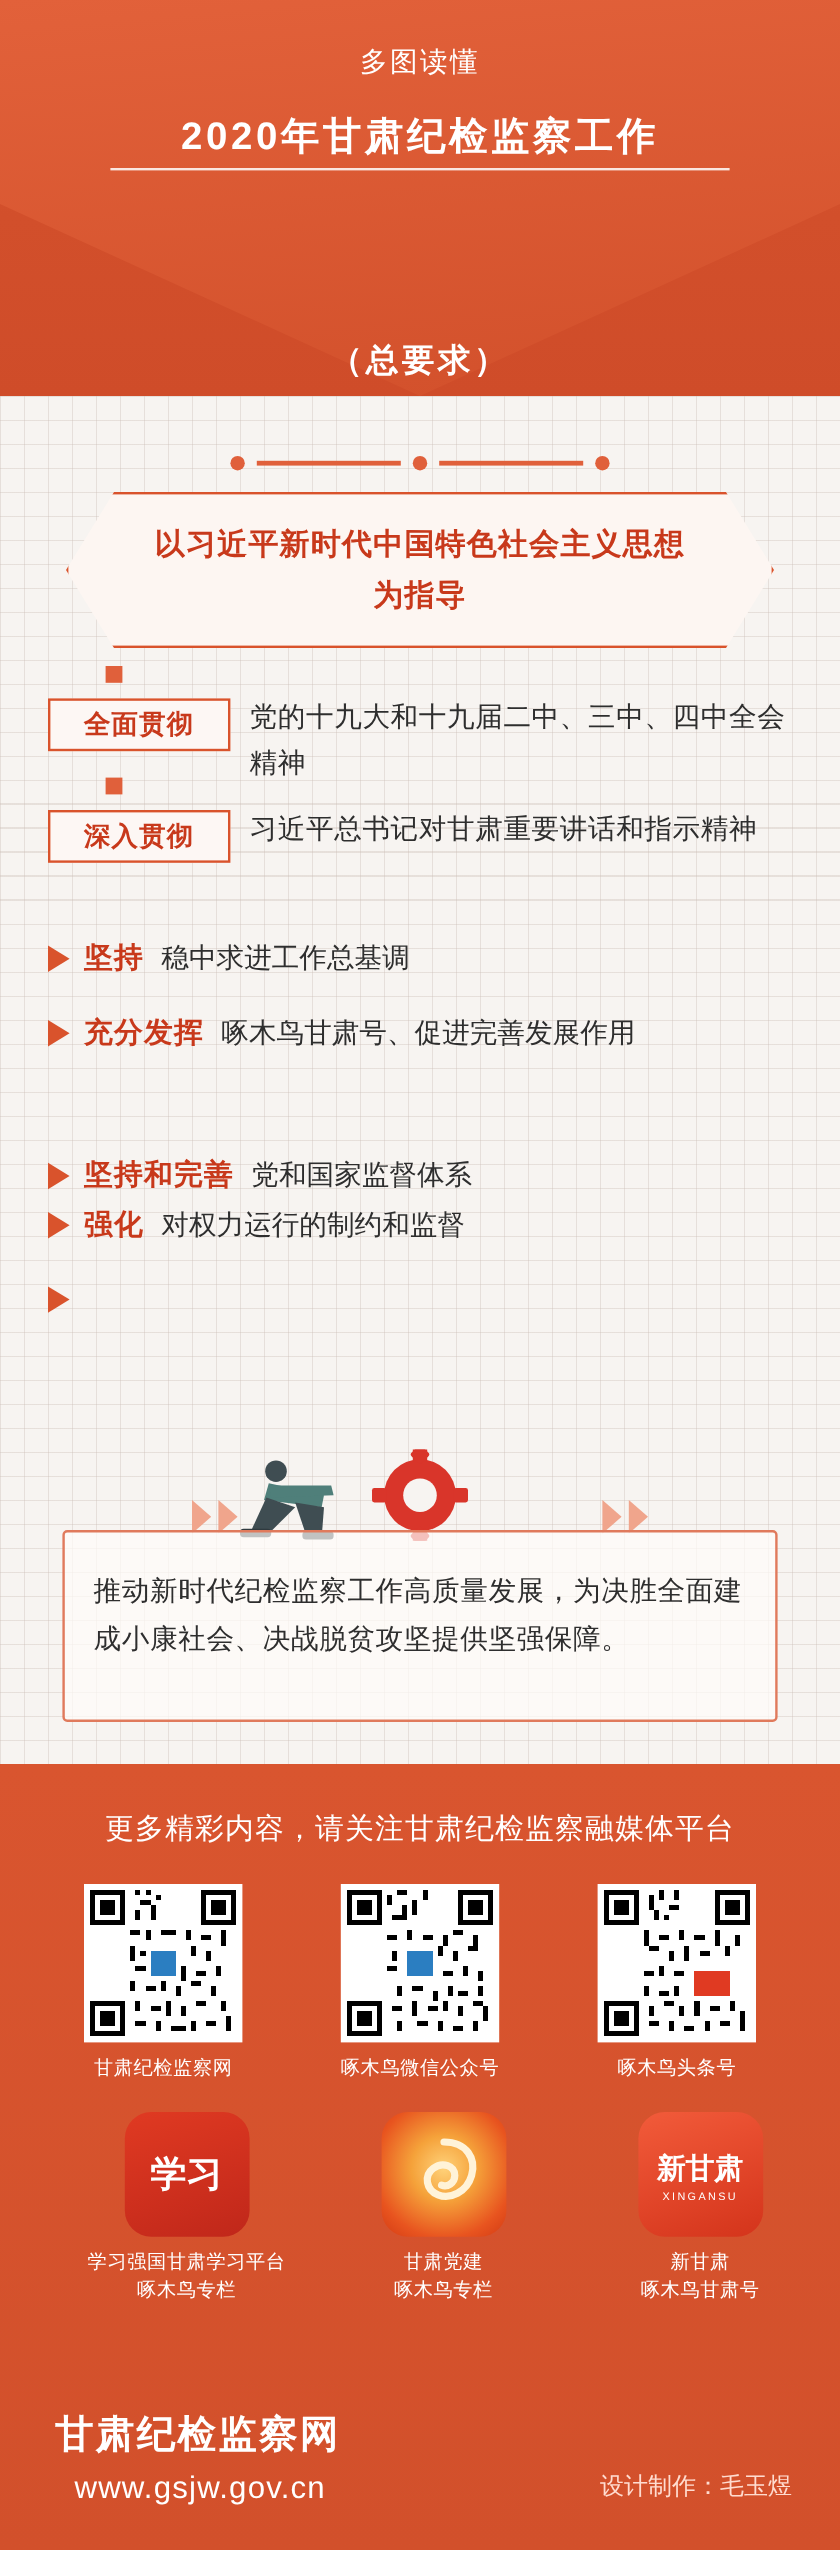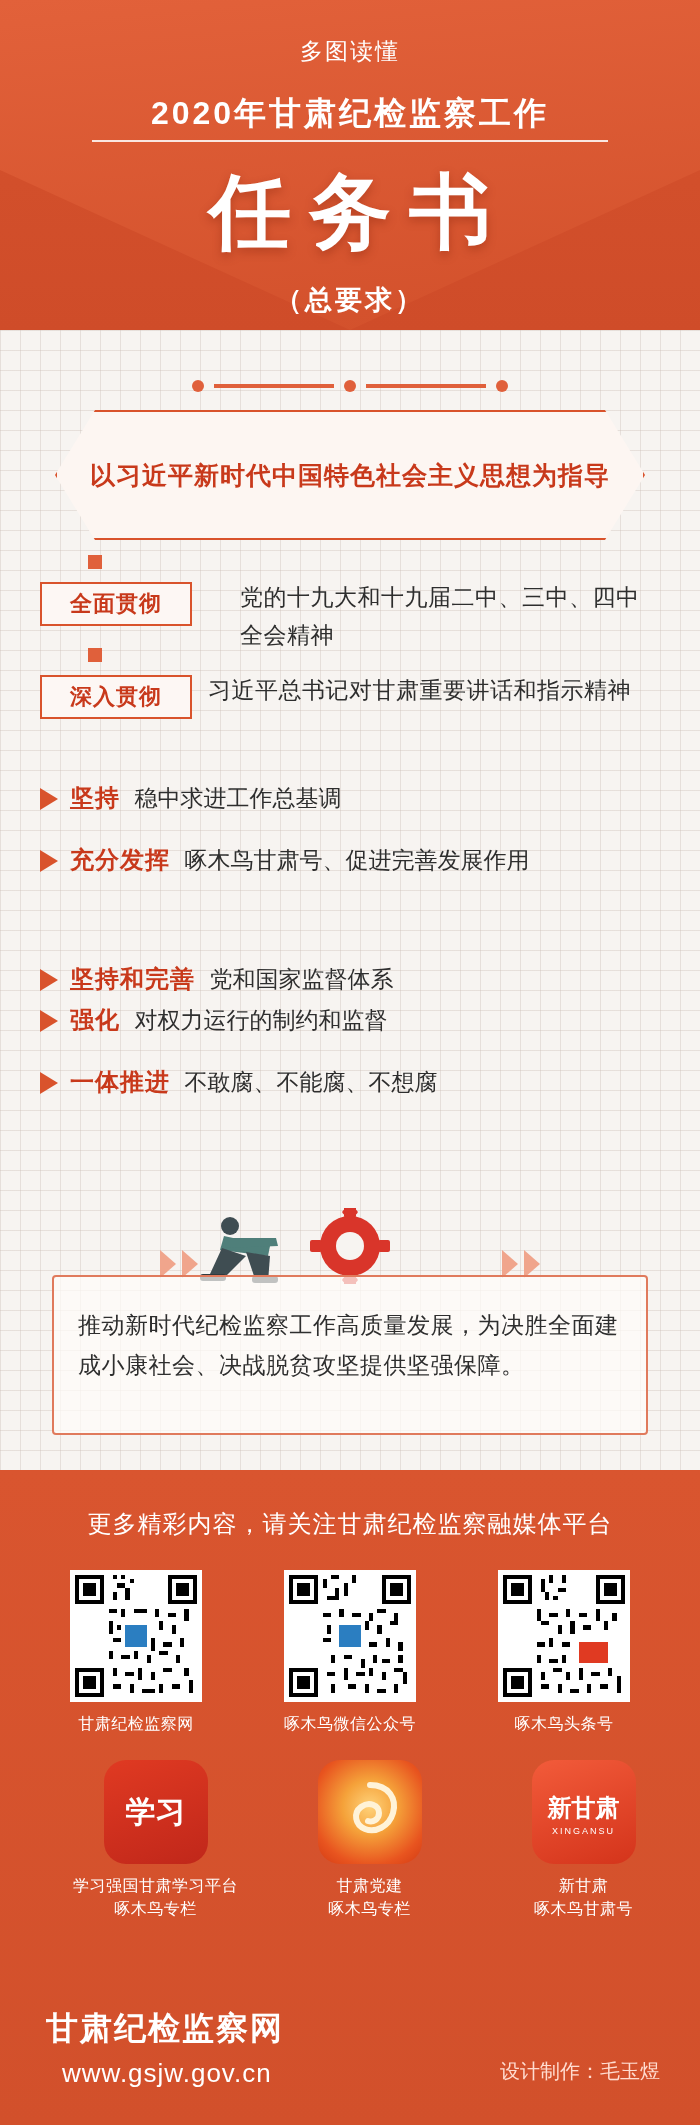--- a/index.html
+++ b/index.html
@@ -102,21 +102,21 @@
     left: 0; top: 0;
     width: 590px; height: 130px;
     background: #fdf6f2;
     border: 2px solid #d9532c;
     clip-path: polygon(40px 0, 550px 0, 590px 65px, 550px 130px, 40px 130px, 0 65px);
   }
   .hex-text {
     position: absolute;
     left: 0; top: 0;
     width: 590px; height: 130px;
-    display: flex; flex-direction: row;
+    display: flex; flex-direction: column;
     align-items: center; justify-content: center;
     color: #c8391b;
     font-size: 25px;
     font-weight: bold;
     line-height: 42px;
     letter-spacing: 1px;
     text-align: center;
   }
   .dots {
     position: absolute;
@@ -290,21 +290,20 @@
 </head>
 <body>
 
 <div class="page">
 
   <div class="header">
     <div class="header-clip"></div>
     <div class="eyebrow">多图读懂</div>
     <div class="title-line">2020年甘肃纪检监察工作</div>
     <div class="title-rule"></div>
-    <div class="big-title">任务书</div>
     <div class="sub-title">（总要求）</div>
   </div>
 
   <div class="body">
 
     <div class="dots">
       <span class="d"></span>
       <span class="bar"></span>
       <span class="d"></span>
       <span class="bar"></span>
@@ -315,21 +314,21 @@
       <div class="hex"></div>
       <div class="hex-text">
         <span>以习近平新时代中国特色社会主义思想</span>
         <span>为指导</span>
       </div>
     </div>
 
     <div class="tick" style="left:88px; top:225px;"></div>
     <div class="tick" style="left:88px; top:318px;"></div>
 
-    <div class="tag-row" style="top:252px;gap:32px;">
+    <div class="tag-row" style="top:252px;">
       <div class="tag">全面贯彻</div>
       <div class="tag-text">党的十九大和十九届二中、三中、四中全会精神</div>
     </div>
 
     <div class="tag-row" style="top:345px;">
       <div class="tag">深入贯彻</div>
       <div class="tag-text">习近平总书记对甘肃重要讲话和指示精神</div>
     </div>
 
     <div class="bullet" style="top:450px;">
@@ -359,24 +358,20 @@
     <div class="bullet" style="top:672px;">
       <span class="arrow"></span>
       <div class="bl-body">
         <span class="bl-key">强化</span>
         <span class="bl-val">对权力运行的制约和监督</span>
       </div>
     </div>
 
     <div class="bullet" style="top:734px;">
       <span class="arrow"></span>
-      <div class="bl-body">
-        <span class="bl-key">一体推进</span>
-        <span class="bl-val">不敢腐、不能腐、不想腐</span>
-      </div>
     </div>
 
     <div class="illus">
       <svg width="400" height="76" viewBox="0 0 400 76">
 
         <polygon points="10,42 26,56 10,70" fill="#f0a58c"></polygon>
         <polygon points="32,42 48,56 32,70" fill="#f0a58c"></polygon>
 
         <polygon points="352,42 368,56 352,70" fill="#f0a58c"></polygon>
         <polygon points="374,42 390,56 374,70" fill="#f0a58c"></polygon>

